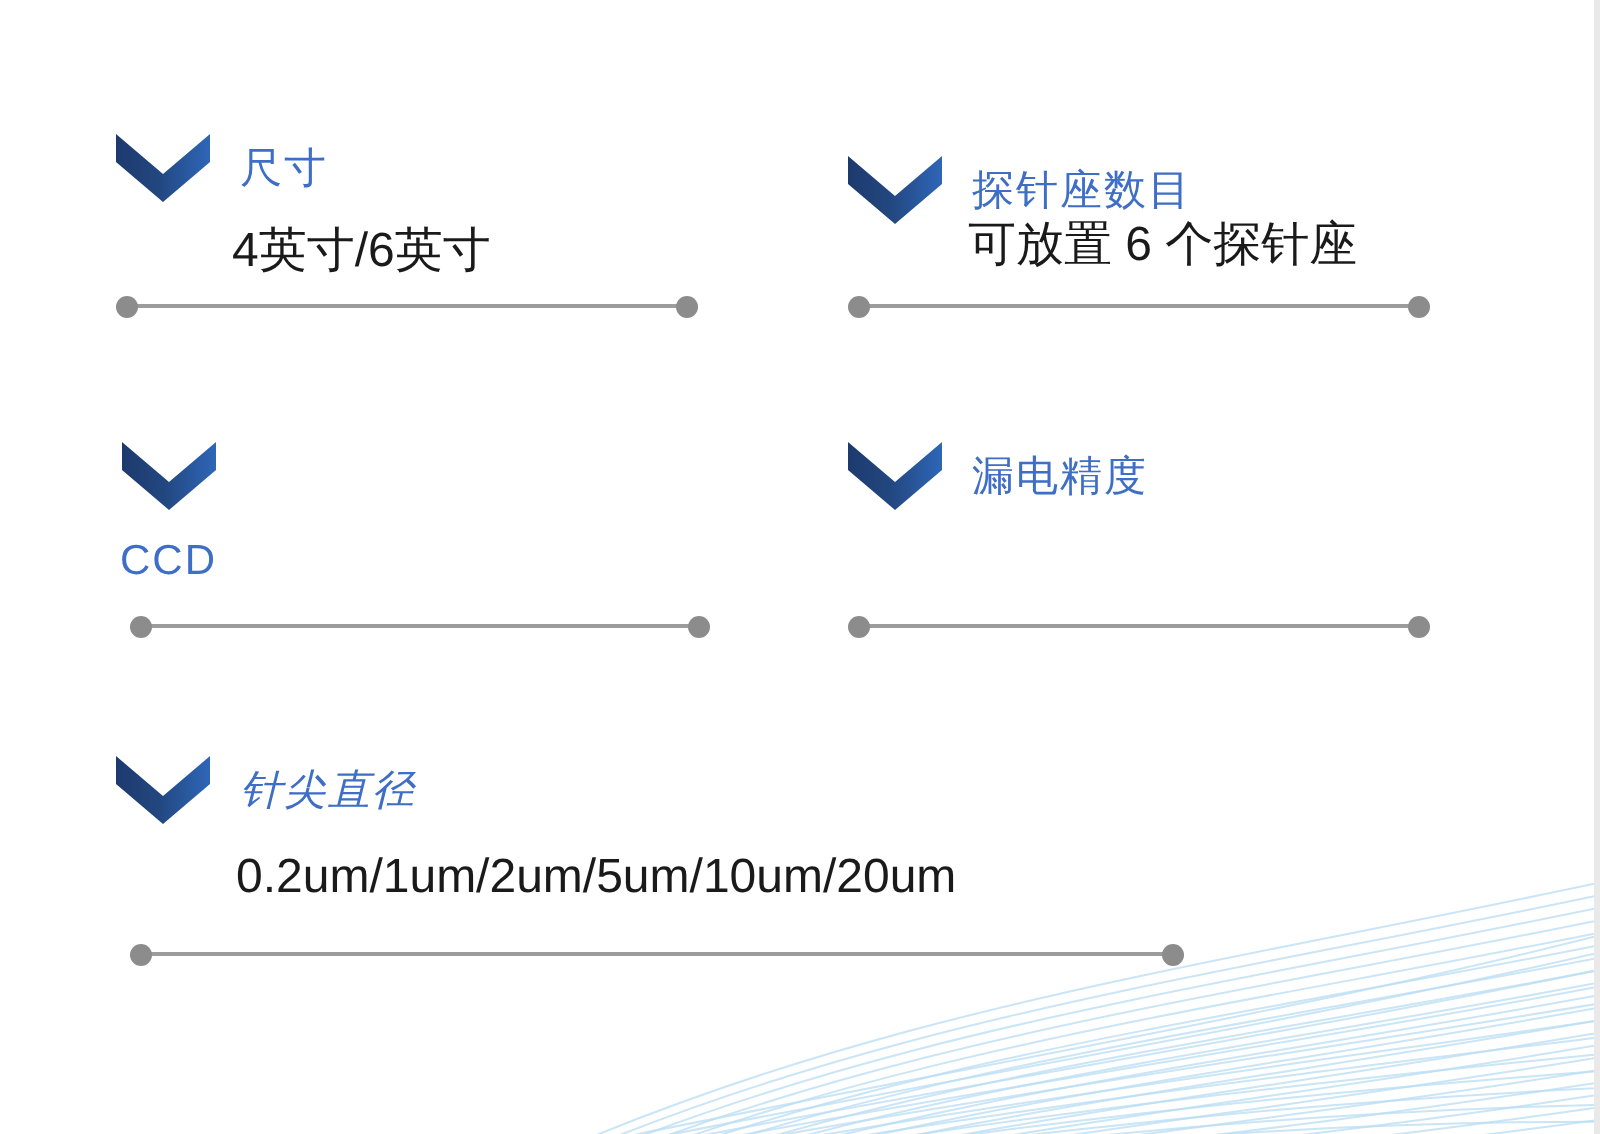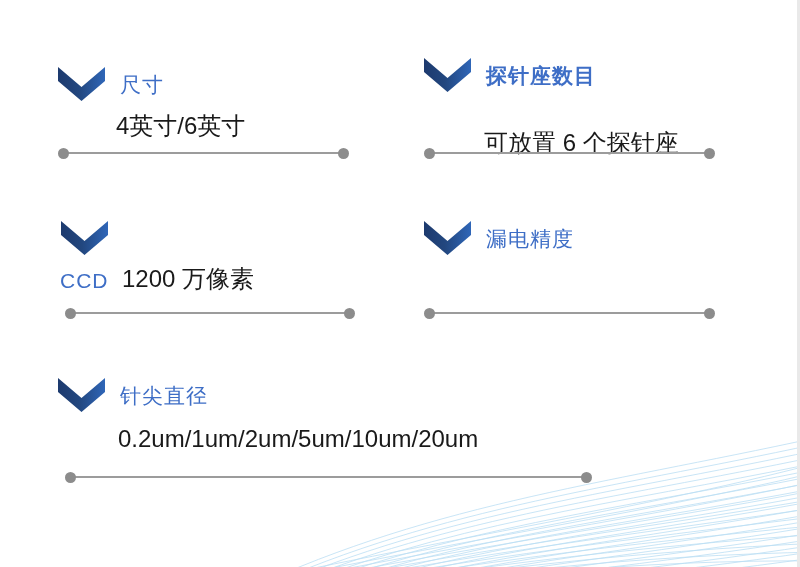--- a/index.html
+++ b/index.html
@@ -56,27 +56,27 @@
     top:-4.5px;
     width:11px;height:11px;
     border-radius:50%;
     background:var(--dot-gray);
   }
   .spec-line .dot.left{left:-5px;}
   .spec-line .dot.right{right:-5px;}
 
   
   .head-1{left:58px;top:67px;}
-  .head-2{left:424px;top:58px;font-weight:bold;}
+  .head-2{left:424px;top:78px;}
   .head-3{left:60px;top:221px;flex-direction:column;}
   .head-4{left:424px;top:221px;}
-  .head-5{left:58px;top:378px;}
+  .head-5{left:58px;top:378px;font-style:italic;}
 
   .val-1{left:116px;top:111px;}
-  .val-2{left:484px;top:128px;}
+  .val-2{left:484px;top:108px;}
   .val-3{left:122px;top:264px;}
   .val-4{left:479px;top:264px;}
   .val-5{left:118px;top:424px;text-align:right;}
 
   .line-1{left:63px;top:152px;width:281px;}
   .line-2{left:429px;top:152px;width:281px;}
   .line-3{left:70px;top:312px;width:280px;}
   .line-4{left:429px;top:312px;width:281px;}
   .line-5{left:70px;top:476px;width:517px;}
 
@@ -167,21 +167,20 @@
     <i class="dot left"></i>
     <i class="dot right"></i>
   </div>
 
   <div class="spec-head head-3">
     <svg class="chev" viewBox="0 0 47 34">
       <polygon points="0,0 23.5,20 47,0 47,14 23.5,34 0,14" fill="url(#chev-grad)"></polygon>
     </svg>
     <span class="spec-title">CCD</span>
   </div>
-  <div class="spec-value val-3">1200 万像素</div>
   <div class="spec-line line-3">
     <i class="dot left"></i>
     <i class="dot right"></i>
   </div>
 
   <div class="spec-head head-4">
     <svg class="chev" viewBox="0 0 47 34">
       <polygon points="0,0 23.5,20 47,0 47,14 23.5,34 0,14" fill="url(#chev-grad)"></polygon>
     </svg>
     <span class="spec-title">漏电精度</span>

